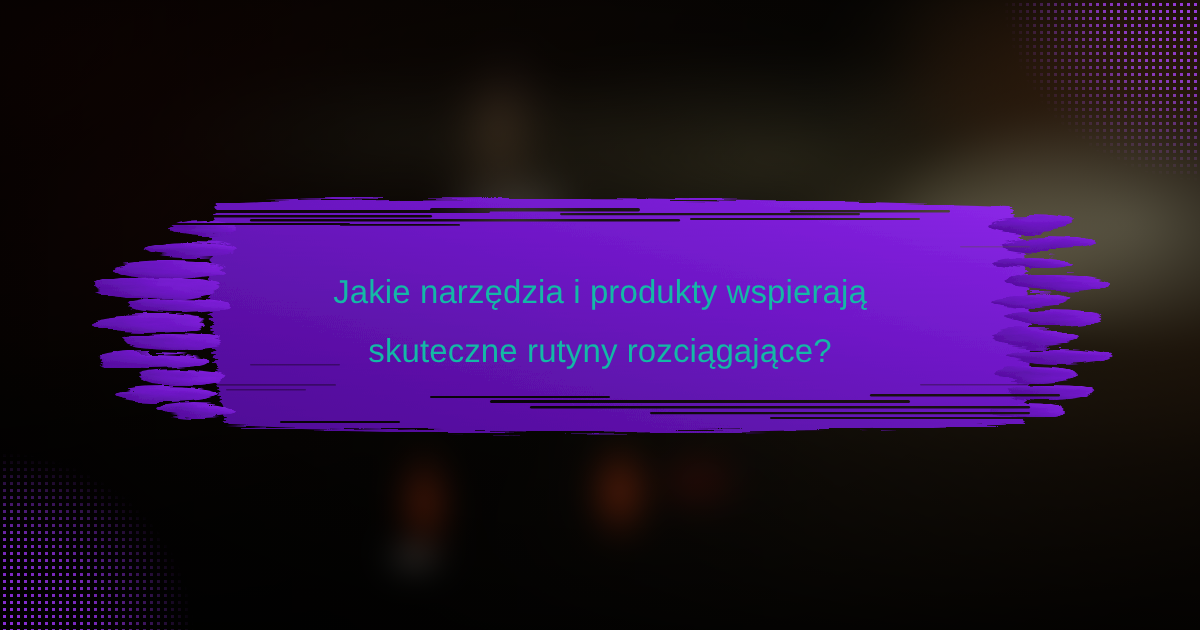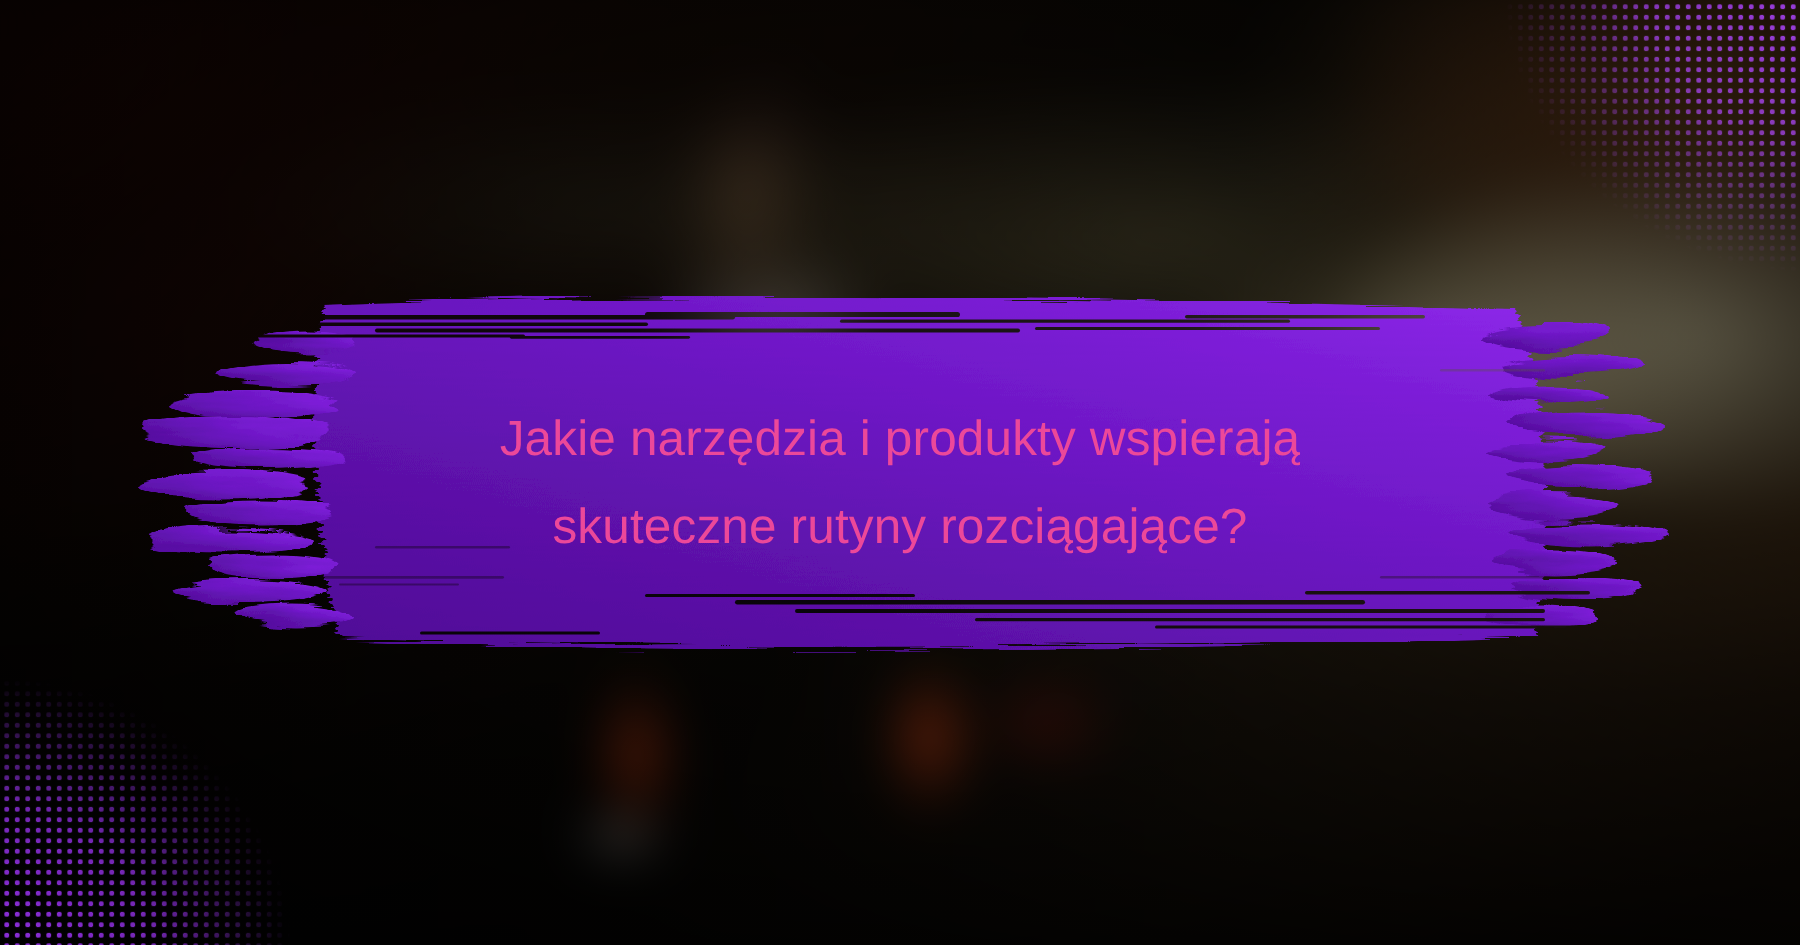--- a/index.html
+++ b/index.html
@@ -105,21 +105,21 @@
     overflow: visible;
   }
 
   
   #headline {
     position: absolute;
     left: 150px;
     top: 262px;
     width: 900px;
     text-align: center;
-    color: #ec4899;
+    color: #14b8a6;
     font-family: "Liberation Sans", sans-serif;
     font-size: 33px;
     font-weight: 400;
     line-height: 59px;
     letter-spacing: 0.1px;
     white-space: pre-line;
     text-rendering: geometricPrecision;
   }
 </style>
 </head>

